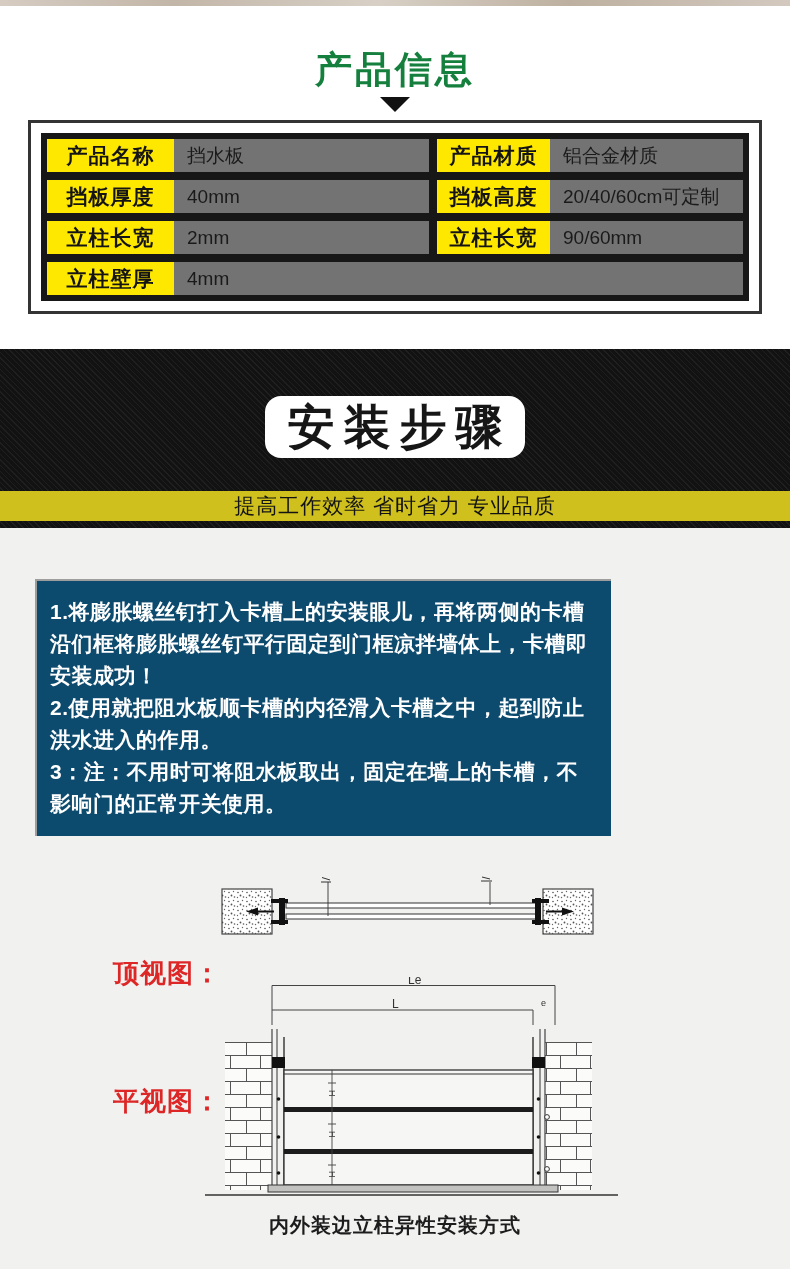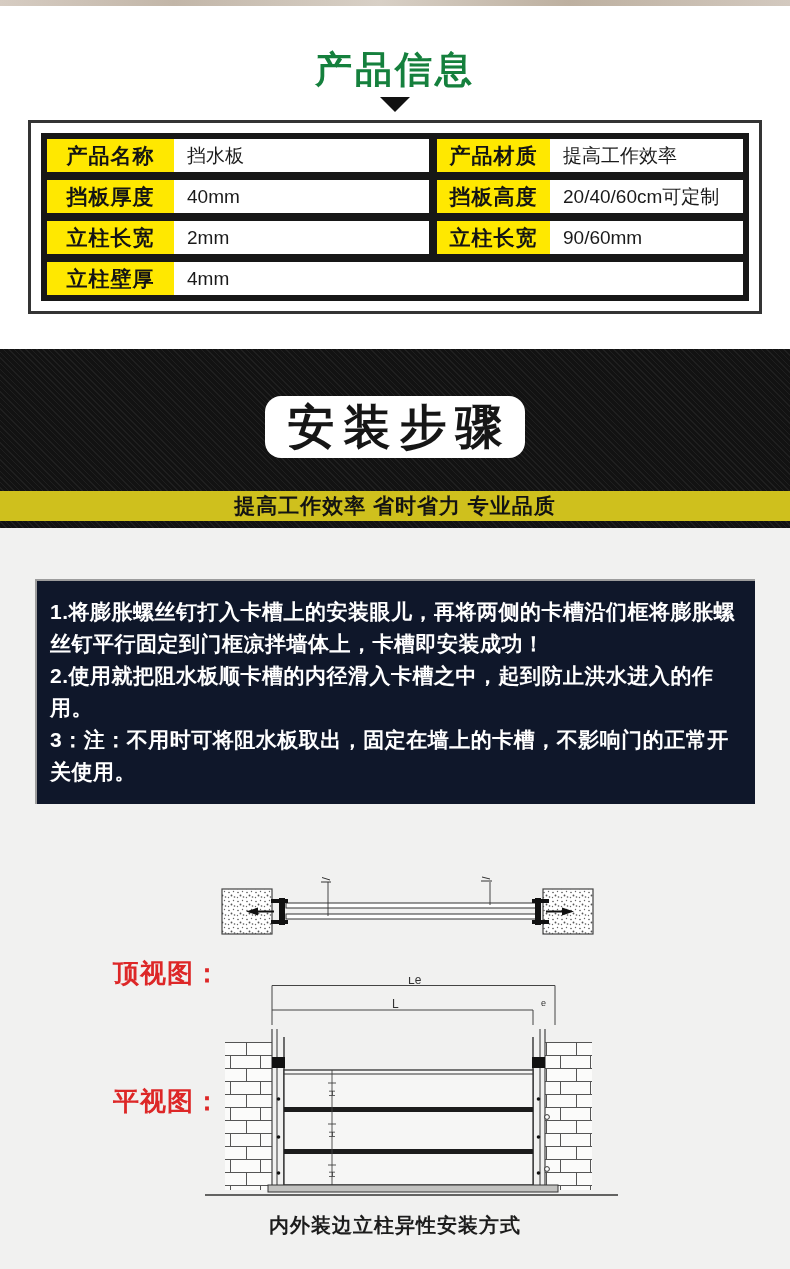--- a/index.html
+++ b/index.html
@@ -38,21 +38,21 @@
   .spec-inner { background:#171717; padding:6px; }
   .spec-row { display:flex; height:33px; margin-bottom:8px; }
   .spec-row:last-child { margin-bottom:0; }
   .cell-label {
     flex:0 0 127px; background:#ffe800; color:#141414;
     font-weight:bold; font-size:21px;
     display:flex; align-items:center; justify-content:center;
     letter-spacing:1px;
   }
   .cell-value {
-    background:#ffffff; color:#1a1a1a; font-size:19px;
+    background:#737373; color:#1a1a1a; font-size:19px;
     display:flex; align-items:center; padding-left:13px;
   }
   .v1 { flex:0 0 255px; }
   .gap { flex:0 0 8px; }
   .l2 { flex:0 0 113px; }
   .v2 { flex:1 1 auto; }
   .vwide { flex:1 1 auto; }
   
   .install-section {
     margin-top:35px;
@@ -64,27 +64,27 @@
   .install-heading-box {
     width:260px; height:62px; margin:0 auto;
     background:#ffffff; border-radius:16px;
     display:flex; align-items:center; justify-content:center;
     font-size:47px; font-weight:bold; color:#161616;
     letter-spacing:9px; padding-left:9px;
   }
   .tagline-band {
     margin-top:33px; height:30px; background:#cfc01d;
     display:flex; align-items:center; justify-content:center;
-    font-size:21px; font-weight:bold; color:#131313; letter-spacing:1px;
+    font-size:21px; font-weight:normal; color:#131313; letter-spacing:1px;
   }
   
   .light-area { background:#f1f1f0; height:757px; position:relative; }
   .instructions {
-    position:absolute; left:35px; top:51px; width:720px;
-    background:#0f172a;
+    position:absolute; left:35px; top:51px; width:576px;
+    background:#0c4a6e;
     border-top:2px solid #9d9d9d; border-left:2px solid #9d9d9d;
     padding:15px 13px 16px;
     color:#ffffff; font-weight:bold; font-size:21px;
     line-height:32px; letter-spacing:0.5px;
   }
   .diagram-label {
     position:absolute; color:#dd2727; font-size:26px; font-weight:bold;
     letter-spacing:1px;
   }
   .lbl-top { left:113px; top:388px;margin-top:40px; }
@@ -112,21 +112,21 @@
   <div class="tri-down"></div>
 </div>
 
 <div class="spec-table">
   <div class="spec-inner">
     <div class="spec-row">
       <div class="cell-label">产品名称</div>
       <div class="cell-value v1">挡水板</div>
       <div class="gap"></div>
       <div class="cell-label l2">产品材质</div>
-      <div class="cell-value v2">提高工作效率</div>
+      <div class="cell-value v2">铝合金材质</div>
     </div>
     <div class="spec-row">
       <div class="cell-label">挡板厚度</div>
       <div class="cell-value v1">40mm</div>
       <div class="gap"></div>
       <div class="cell-label l2">挡板高度</div>
       <div class="cell-value v2">20/40/60cm可定制</div>
     </div>
     <div class="spec-row">
       <div class="cell-label">立柱长宽</div>

